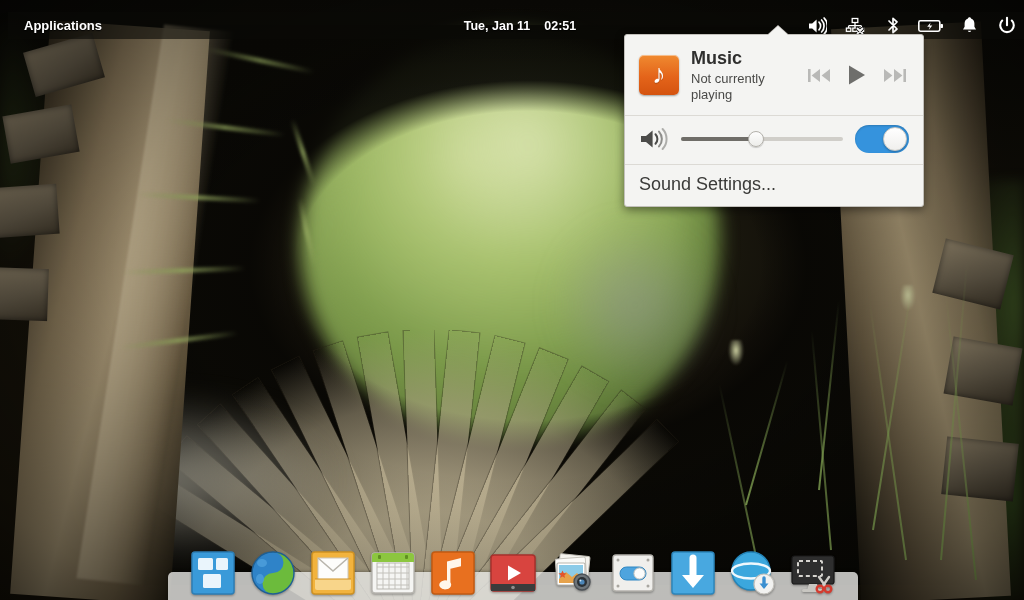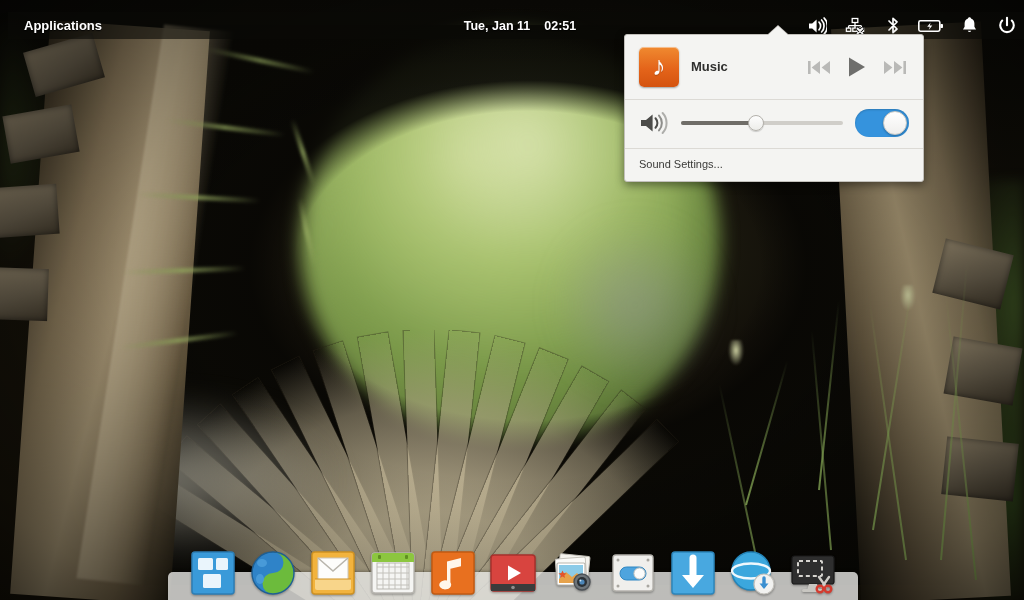--- a/index.html
+++ b/index.html
@@ -201,21 +201,21 @@
     border-radius: 5px;
     background: linear-gradient(180deg, #f08a30 0%, #e4641a 55%, #d4530f 100%);
     box-shadow: inset 0 1px 0 rgba(255,255,255,.45), 0 1px 2px rgba(0,0,0,.35);
     display: flex; align-items: center; justify-content: center;
   }
   .app-icon .note {
     color: #fff; font-size: 27px; line-height: 1;
     margin-top: -2px; text-shadow: 0 1px 1px rgba(0,0,0,.22);
   }
   .player-text { flex: 1 1 auto; min-width: 0; line-height: 1.25; }
-  .player-title { font-weight: bold; font-size: 13px; color: #2f2f2e; }
+  .player-title { font-weight: bold; font-size: 18px; color: #2f2f2e; }
   .player-status { font-size: 13px; color: #4a4a48; margin-top: 1px; }
   .player-ctrls { display: flex; align-items: center; gap: 14px; flex: none; padding-right: 2px; }
   .player-ctrls .ctl { cursor: pointer; display: flex; }
   .divider { height: 1px; background: #dcdad5; }
 
   .vol-row {
     display: flex; align-items: center;
     padding: 9px 14px 11px 14px;
     gap: 12px;
   }
@@ -245,21 +245,21 @@
   }
   .toggle .knob {
     position: absolute; top: 2px; right: 2px;
     width: 24px; height: 24px; border-radius: 50%;
     background: linear-gradient(180deg,#ffffff,#f0efed);
     border: 1px solid #c9c7c1;
     box-shadow: 0 1px 2px rgba(0,0,0,.28);
   }
   .menu-item {
     padding: 9px 14px 11px 14px;
-    font-size: 11px; color: #3a3a38;
+    font-size: 18px; color: #3a3a38;
     cursor: pointer;
   }
 
   
   #dock {
     position: absolute; left: 168px; bottom: 0; width: 690px; height: 28px;
     background: rgba(232,232,230,.80);
     border-top-left-radius: 5px; border-top-right-radius: 5px;
     box-shadow: 0 -1px 3px rgba(0,0,0,.25);
     z-index: 40;
@@ -408,20 +408,21 @@
 
 <div id="sound-popup">
   <div class="arrow"></div>
 
   <div class="player-row">
     <div class="app-icon">
       <span class="note">♪</span>
     </div>
     <div class="player-text">
       <div class="player-title">Music</div>
+      <div class="player-status">Not currently playing</div>
     </div>
     <div class="player-ctrls">
       <span class="ctl">
         <svg width="24" height="17" viewBox="0 0 24 17">
           <rect x="1" y="2" width="2.6" height="13" fill="#b9b9b7"></rect>
           <path d="M13 2v13L4.6 8.5z" fill="#b9b9b7"></path>
           <path d="M23 2v13l-8.4-6.5z" fill="#b9b9b7"></path>
         </svg>
       </span>
       <span class="ctl">

